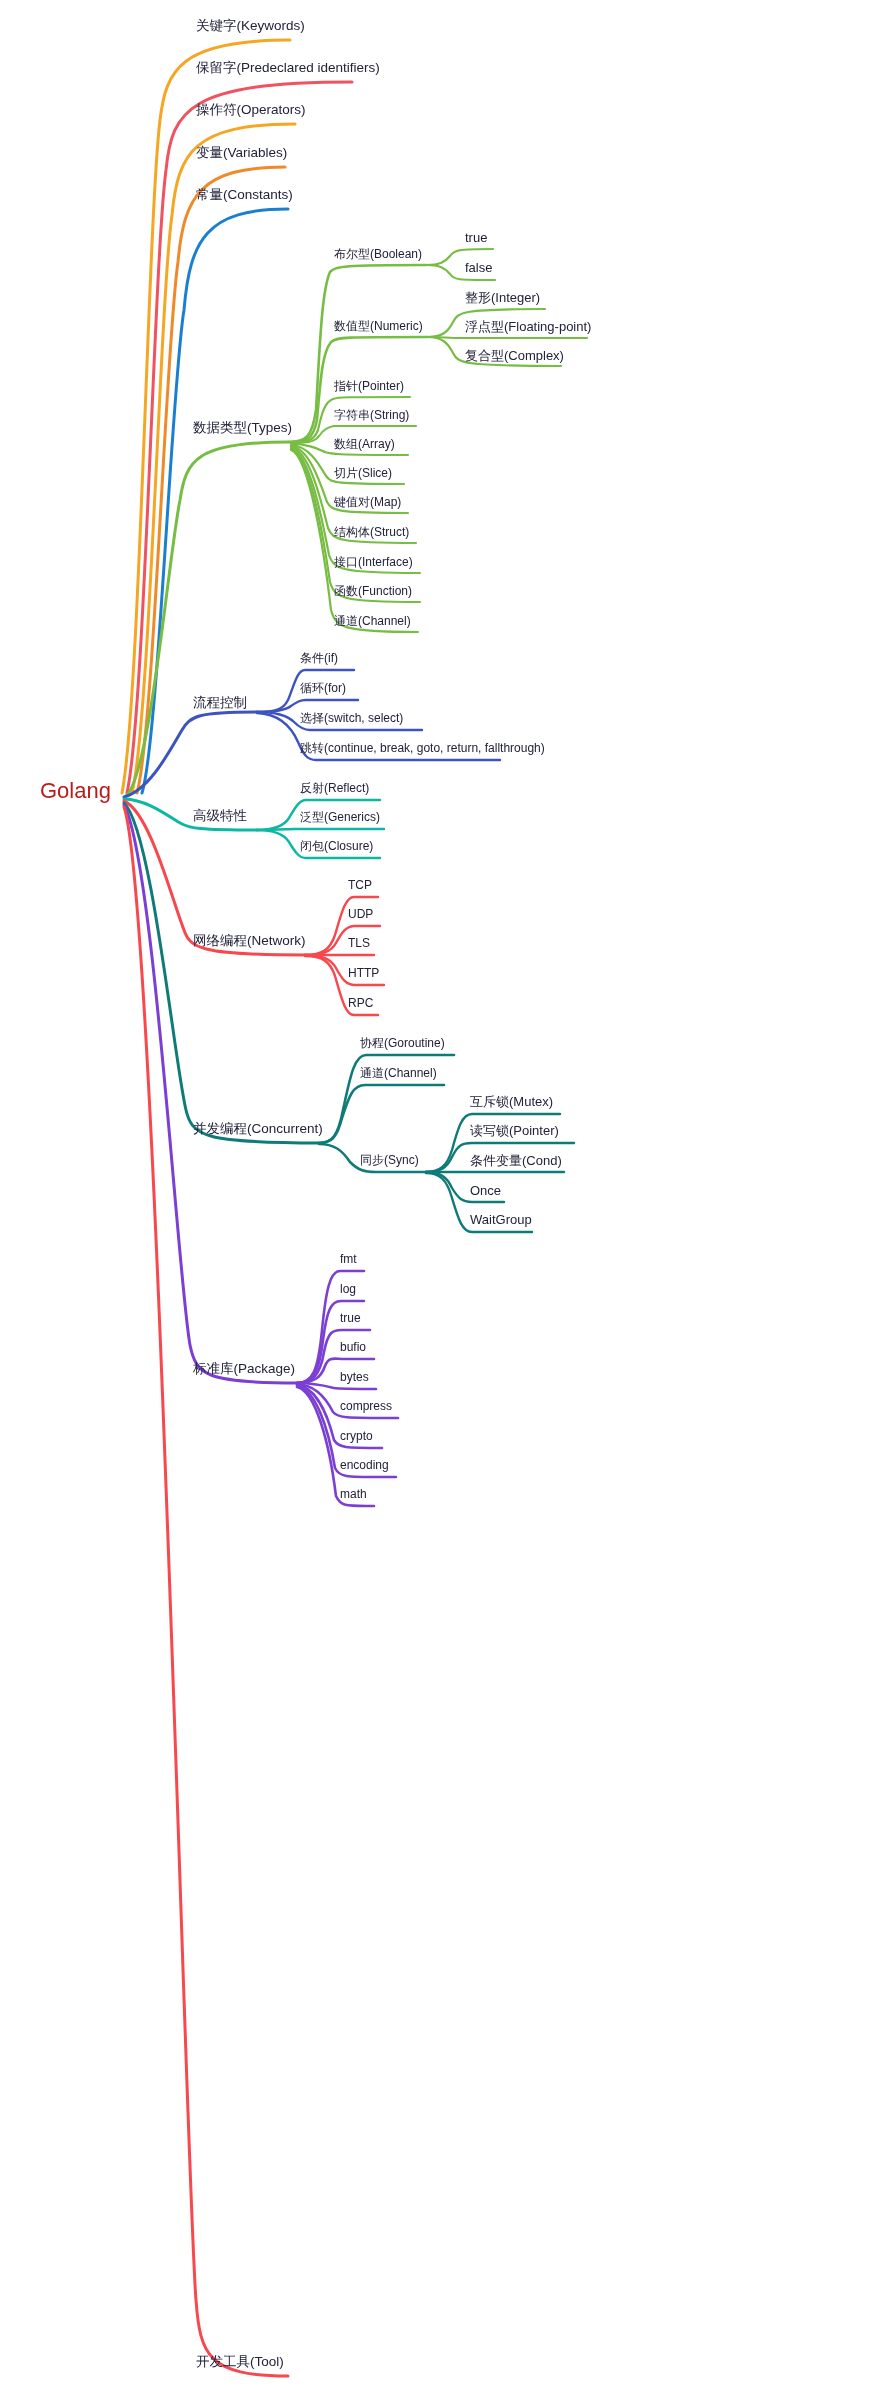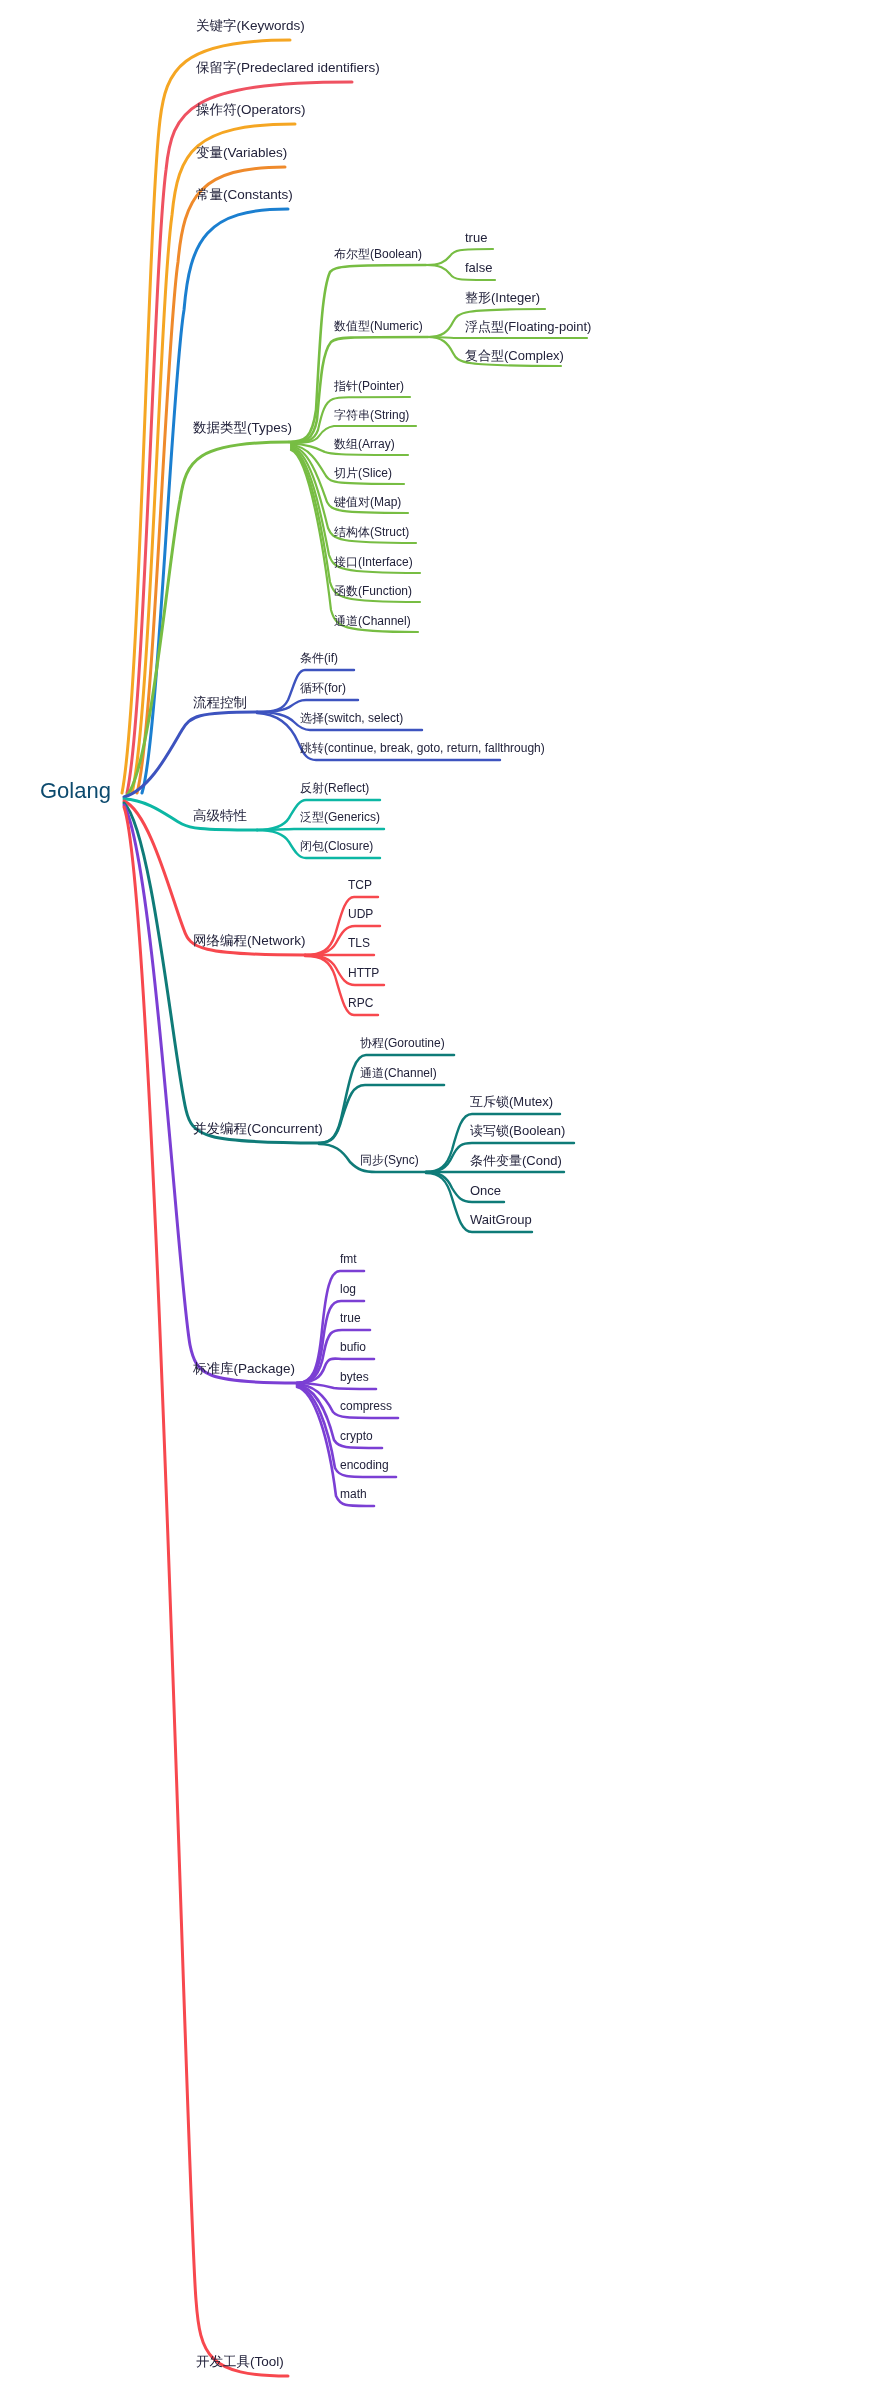--- a/index.html
+++ b/index.html
@@ -29,21 +29,21 @@
   .node-label {
     position: absolute;
     color: #22223b;
     white-space: nowrap;
     line-height: 1.1;
     transform: translateY(-100%);
     pointer-events: auto;
   }
   .node-root {
     font-size: 22px;
-    color: #0c4a6e;
+    color: #b91c1c;
   }
   .node-l1 {
     font-size: 13.5px;
   }
   .node-l2 {
     font-size: 12px;
   }
   .node-l3 {
     font-size: 13px;
   }
@@ -186,21 +186,21 @@
   <div class="node-label node-l2" style="left:348px; top:921px;">UDP</div>
   <div class="node-label node-l2" style="left:348px; top:950px;">TLS</div>
   <div class="node-label node-l2" style="left:348px; top:980px;">HTTP</div>
   <div class="node-label node-l2" style="left:348px; top:1010px;">RPC</div>
 
   <div class="node-label node-l2" style="left:360px; top:1050px;">协程(Goroutine)</div>
   <div class="node-label node-l2" style="left:360px; top:1080px;">通道(Channel)</div>
   <div class="node-label node-l2" style="left:360px; top:1167px;">同步(Sync)</div>
 
   <div class="node-label node-l3" style="left:470px; top:1109px;">互斥锁(Mutex)</div>
-  <div class="node-label node-l3" style="left:470px; top:1138px;">读写锁(Boolean)</div>
+  <div class="node-label node-l3" style="left:470px; top:1138px;">读写锁(Pointer)</div>
   <div class="node-label node-l3" style="left:470px; top:1168px;">条件变量(Cond)</div>
   <div class="node-label node-l3" style="left:470px; top:1198px;">Once</div>
   <div class="node-label node-l3" style="left:470px; top:1227px;">WaitGroup</div>
 
   <div class="node-label node-l2" style="left:340px; top:1266px;">fmt</div>
   <div class="node-label node-l2" style="left:340px; top:1296px;">log</div>
   <div class="node-label node-l2" style="left:340px; top:1325px;">true</div>
   <div class="node-label node-l2" style="left:340px; top:1354px;">bufio</div>
   <div class="node-label node-l2" style="left:340px; top:1384px;">bytes</div>
   <div class="node-label node-l2" style="left:340px; top:1413px;">compress</div>

